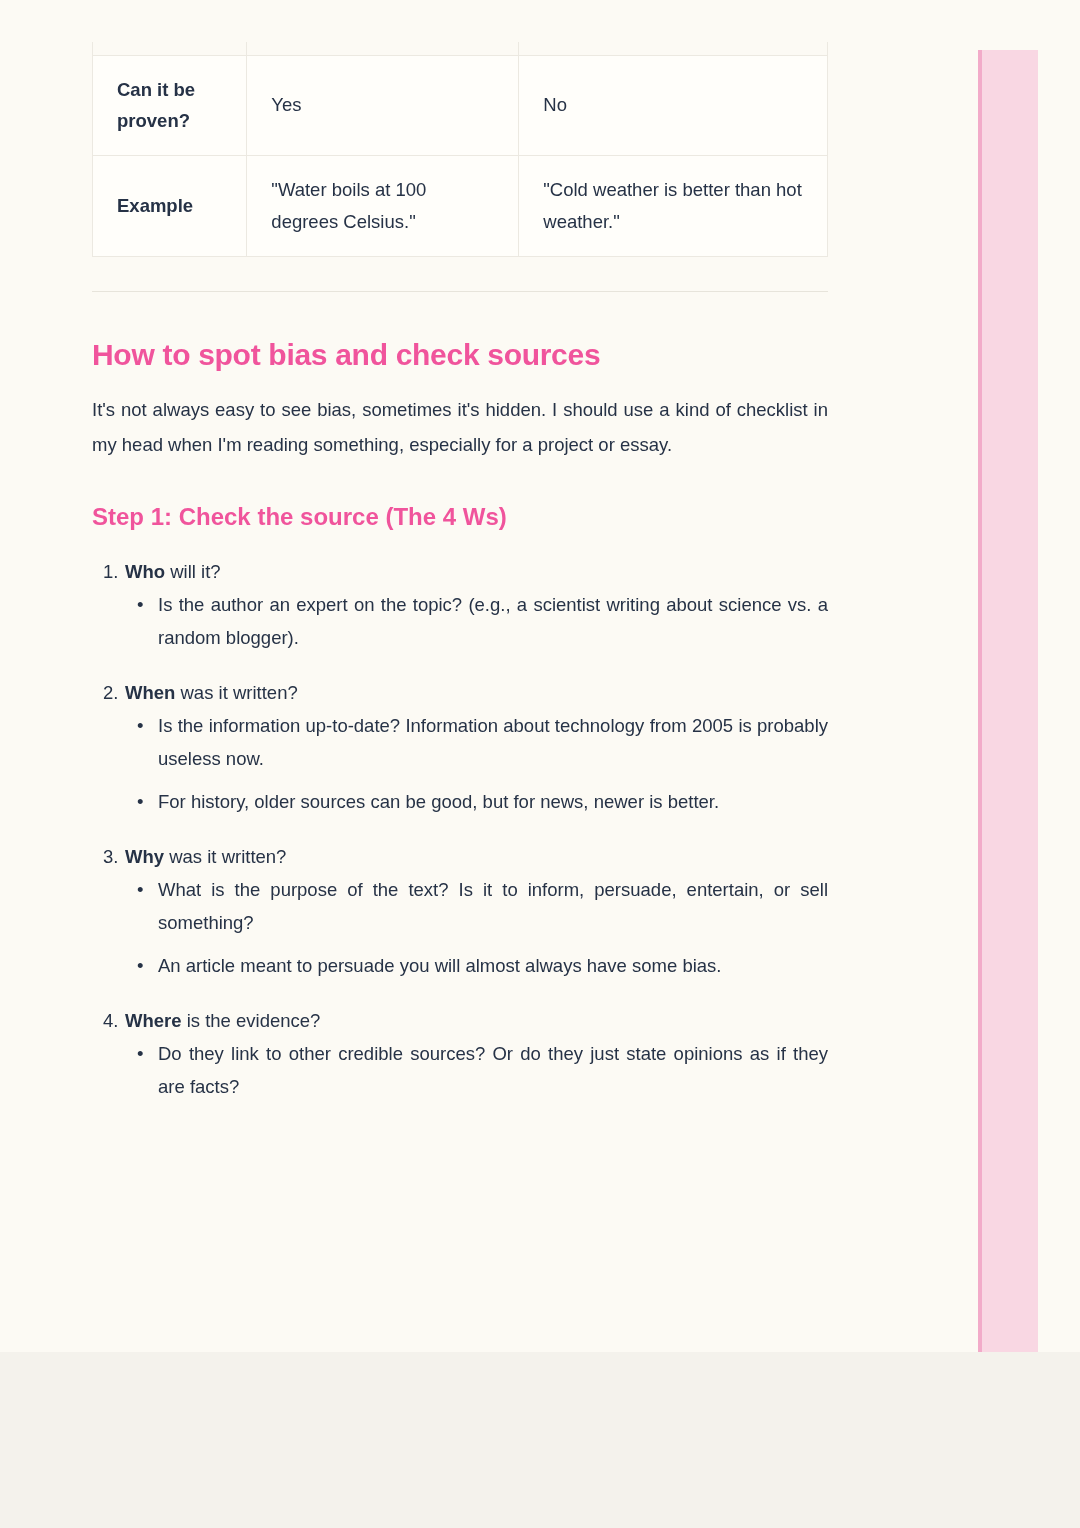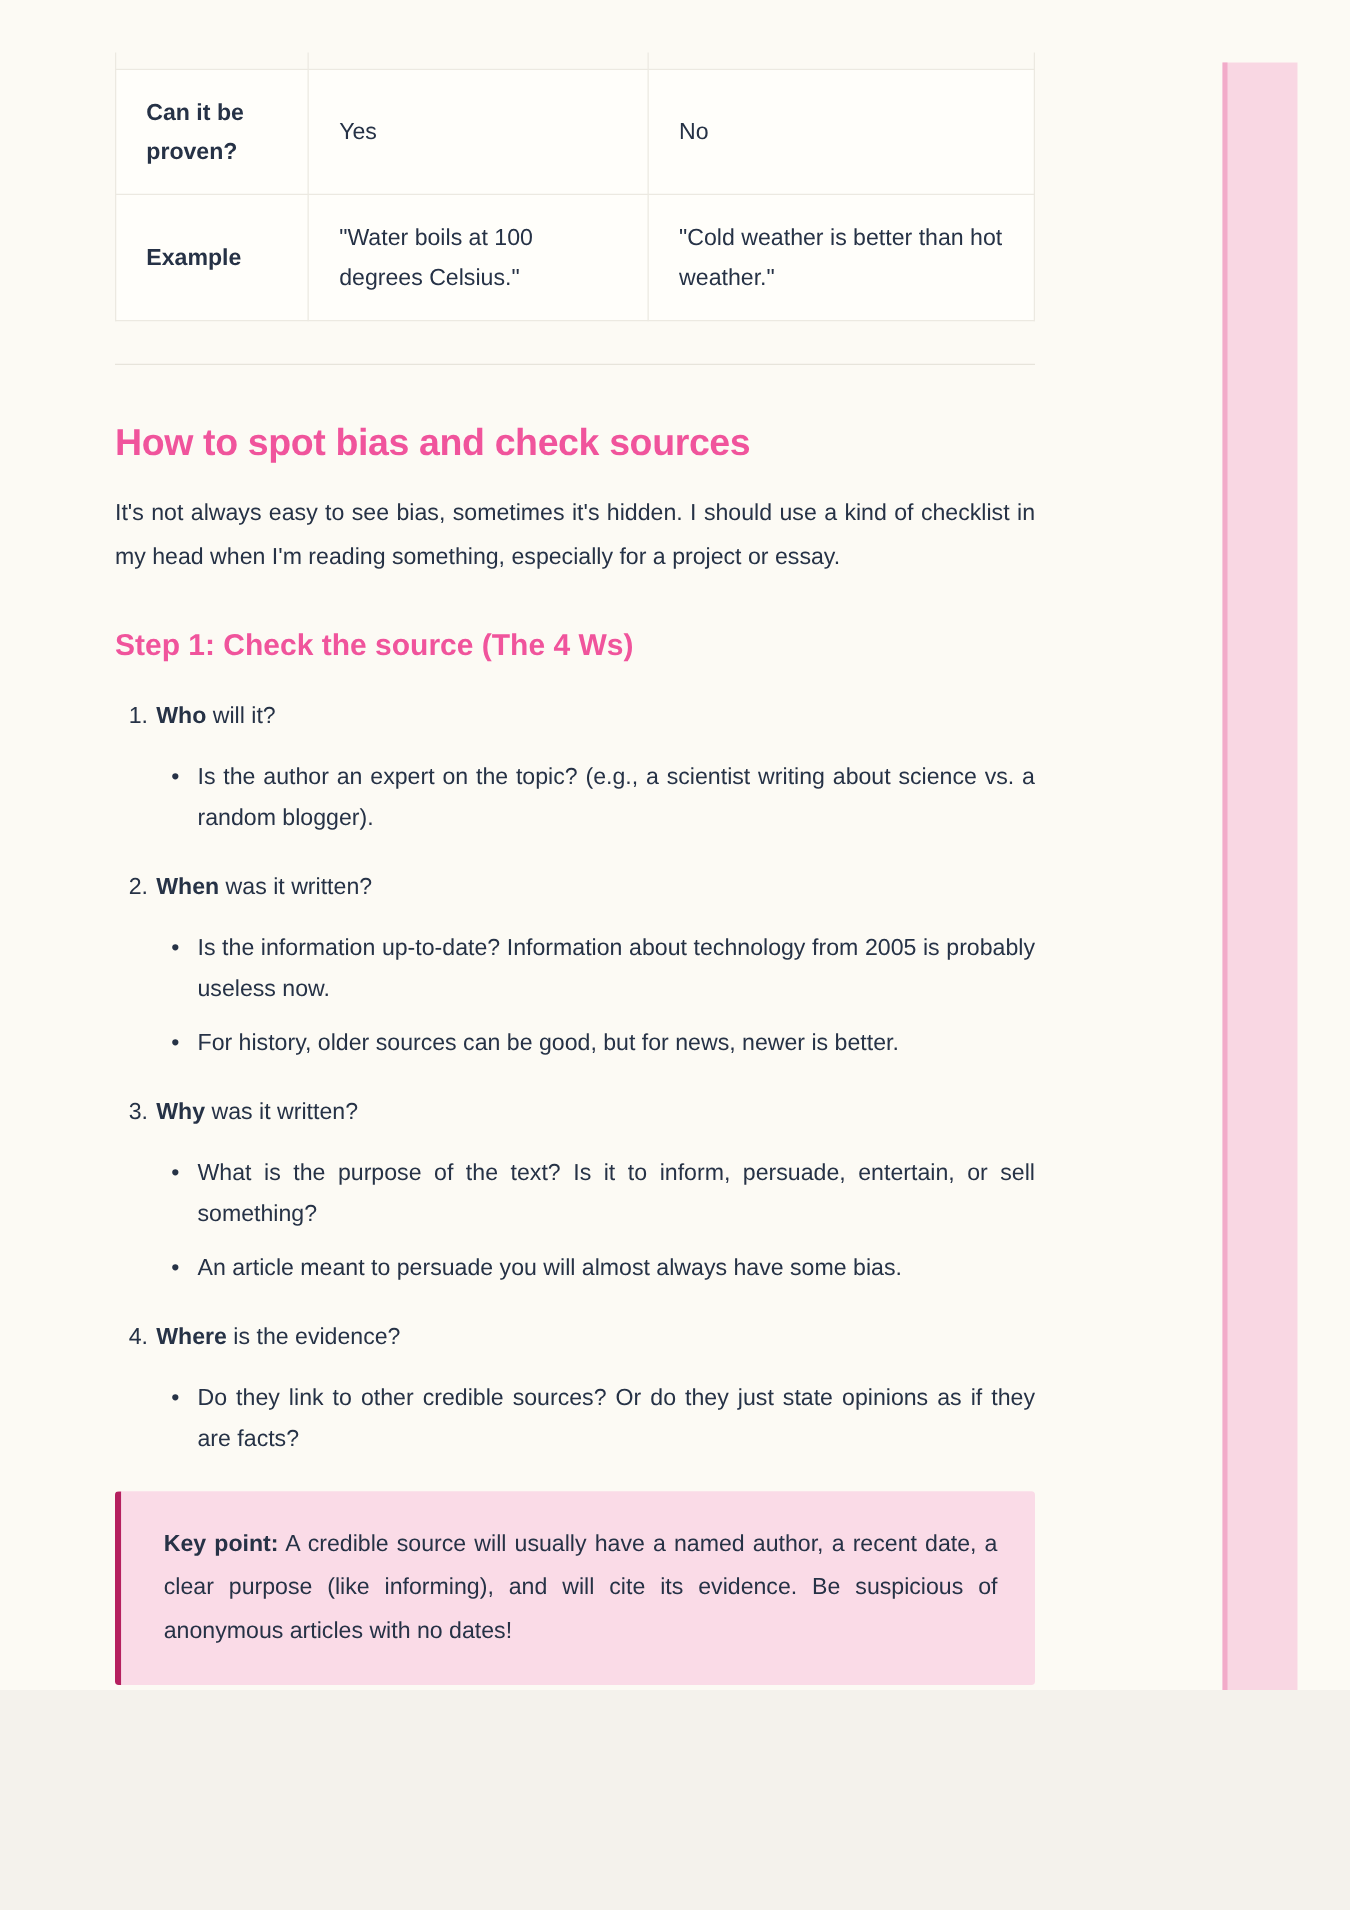--- a/index.html
+++ b/index.html
@@ -43,21 +43,21 @@
 
   h3.step-heading { margin-top:40px; font-size:24px; font-weight:bold; color:var(--accent-pink,#f0549c); }
 
   
   .checklist { margin-top:24px; }
   .num-item { display:flex; margin-bottom:22px; padding-left:11px; }
   .num { flex:0 0 22px; font-size:18.5px; line-height:33px; }
   .num-body { flex:1; min-width:0; }
   .q { font-size:18.5px; line-height:33px; }
   .q b { font-weight:bold; }
-  .bullets { margin-top:16px; }
+  .bullets { margin-top:0; }
   .bullet-item { display:flex; margin-bottom:10px; padding-left:12px; }
   .bullet-item:last-child { margin-bottom:0; }
   .dot { flex:0 0 21px; font-size:18.5px; line-height:33px; }
   .dot::before { content:"\2022"; }
   .bullet-item p { flex:1; font-size:18.5px; line-height:33px; text-align:justify; }
 
   
   .callout {
     margin-top:26px; background:var(--callout-bg,#fadbe7);
     border-left:5px solid var(--callout-border,#b5205f); border-radius:3px;
@@ -169,21 +169,18 @@
             <div class="bullet-item">
               <span class="dot"></span>
               <p>Do they link to other credible sources? Or do they just state opinions as if they are facts?</p>
             </div>
           </div>
         </div>
       </div>
 
     </div>
 
-    <div class="callout">
-      <b>Key point:</b><span> A credible source will usually have a named author, a recent date, a clear purpose (like informing), and will cite its evidence. Be suspicious of anonymous articles with no dates!</span>
-    </div>
 
   </div>
 
   <div class="watermark">(c) Knowunity 2025</div>
 
 </div>
 
 </body></html>

